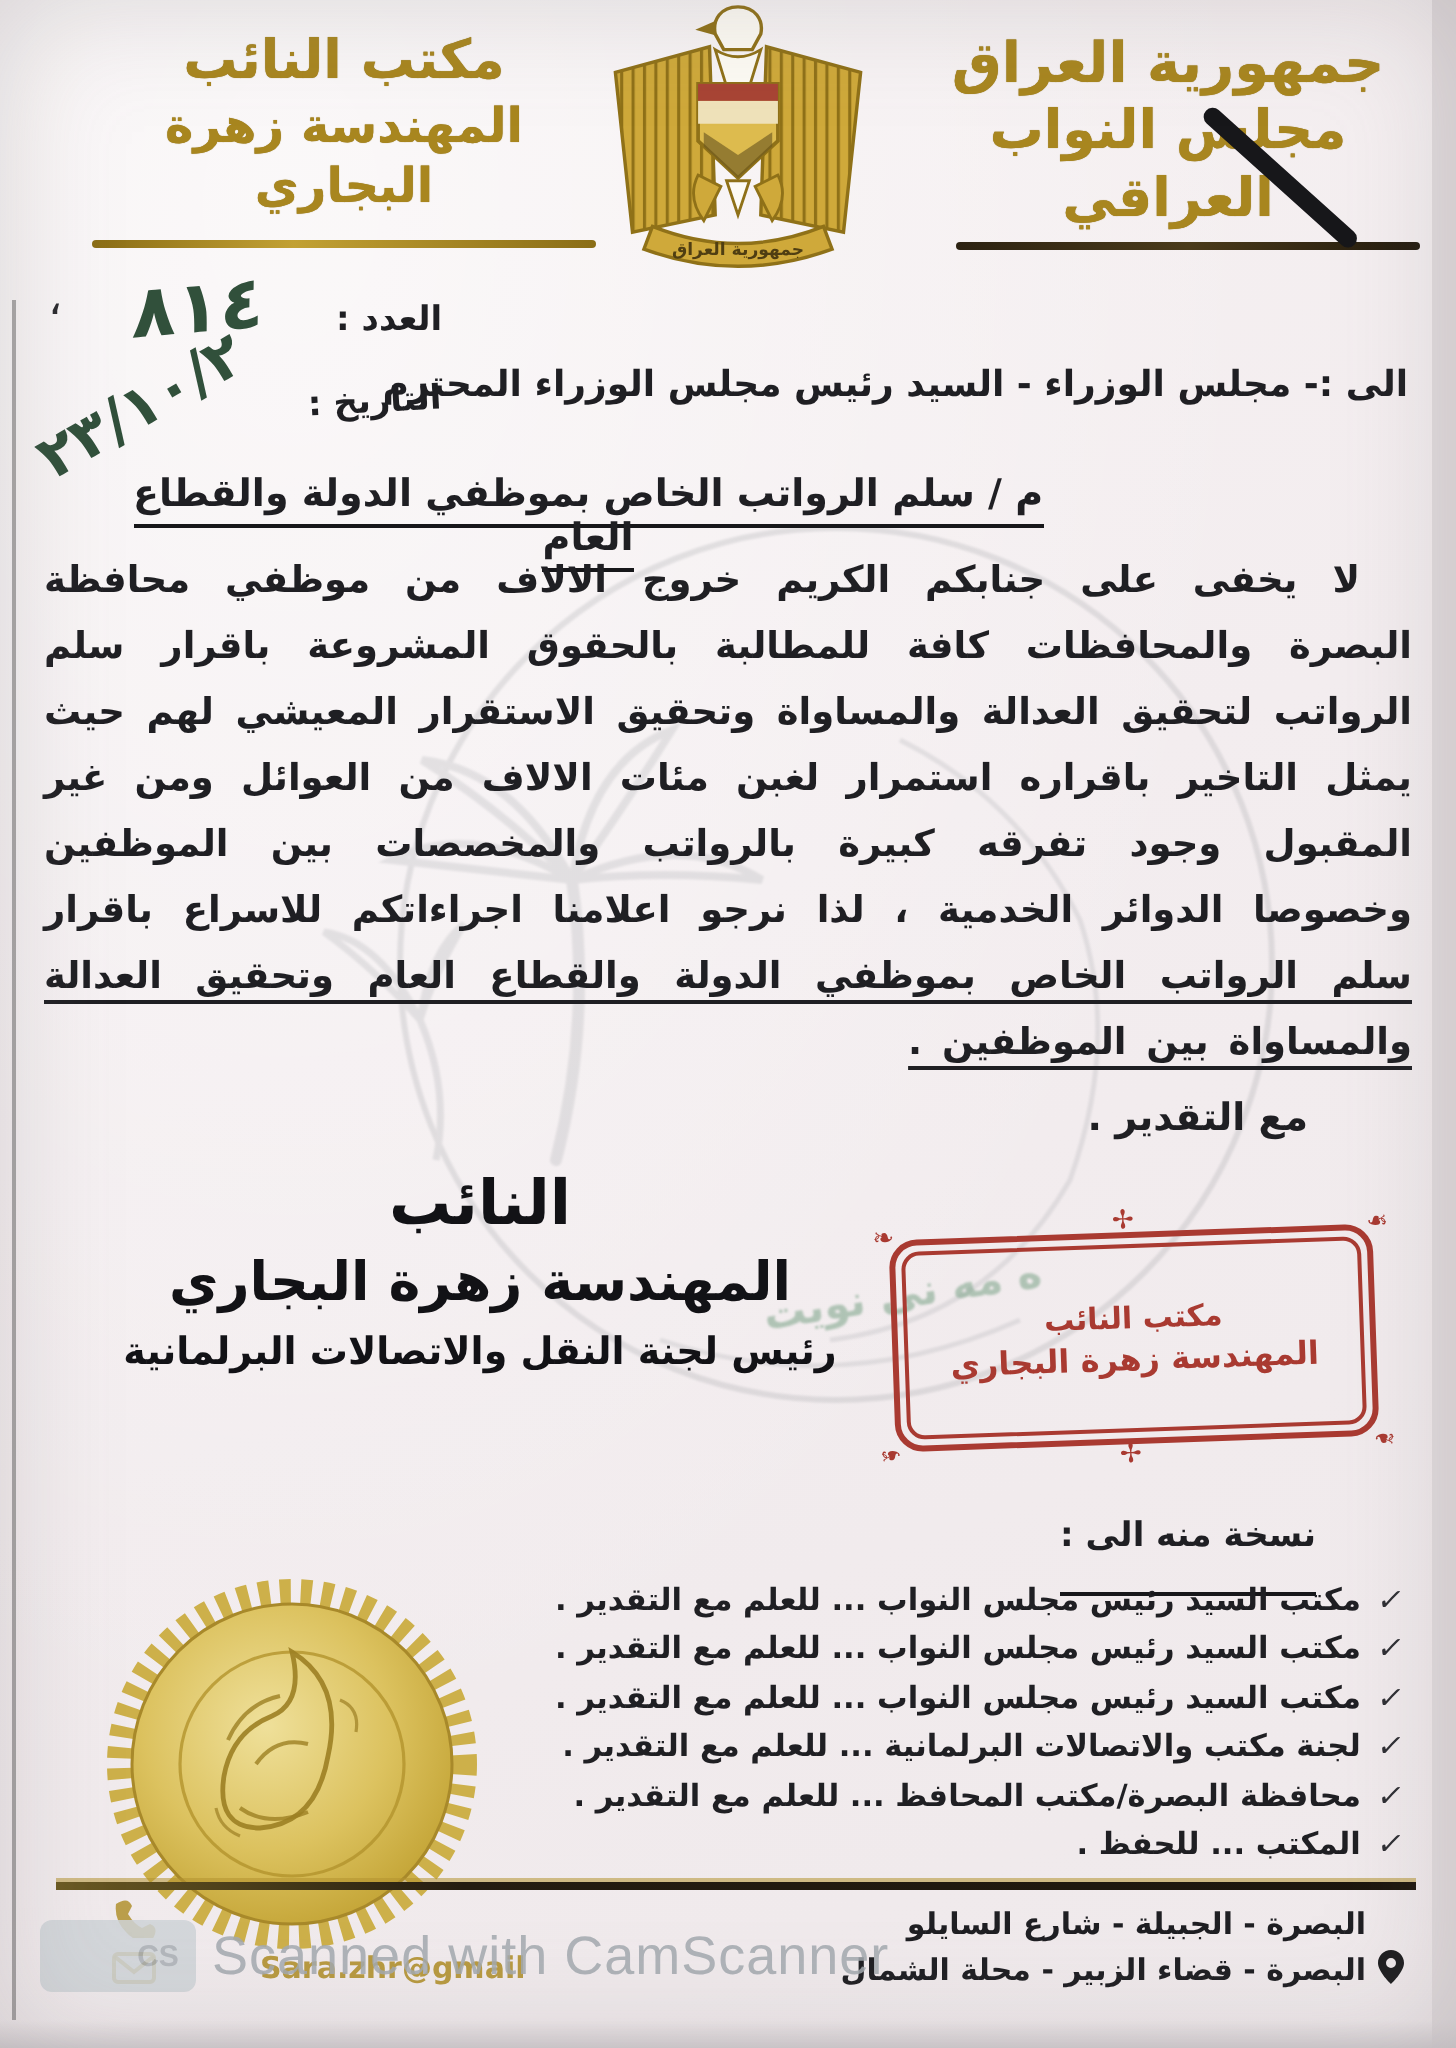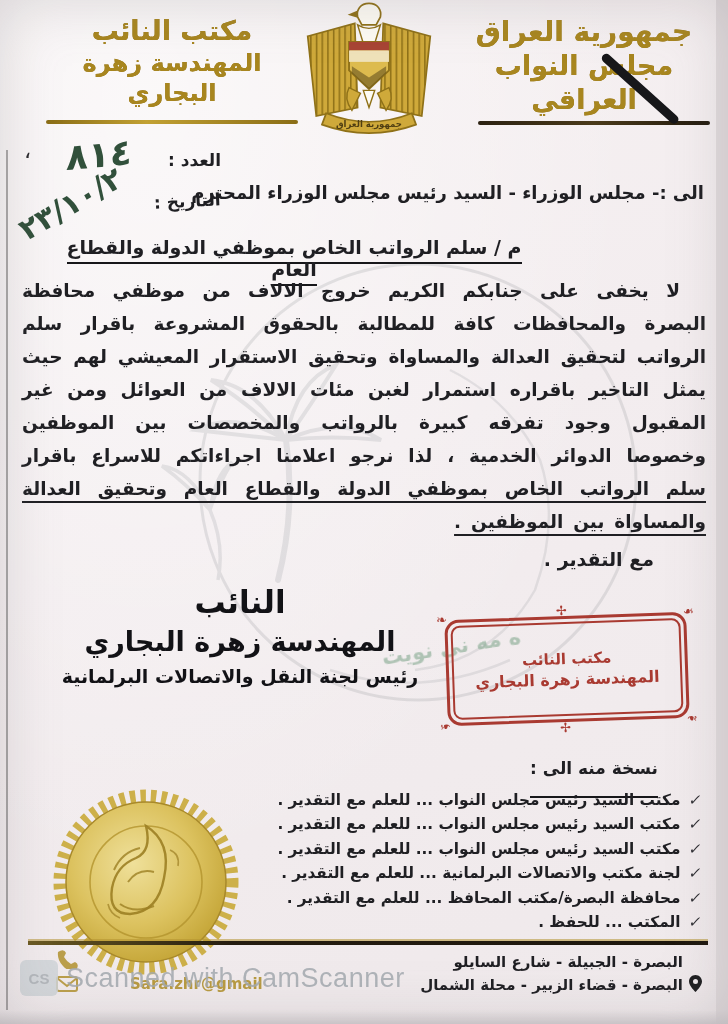--- a/index.html
+++ b/index.html
@@ -70,21 +70,21 @@
   .gold-ic{position:absolute;left:56px;}
   
   #gold-seal{left:50px;top:786px;width:192px;height:192px;}
   
   #palm-watermark{left:150px;top:250px;width:520px;height:490px;opacity:.16;filter:blur(.6px);}
   #bleedthrough{left:292px;top:642px;width:230px;font-size:21px;color:#79a286;opacity:.55;
     transform:rotate(-9deg);filter:blur(.6px);direction:rtl;font-weight:bold;letter-spacing:3px;}
   #cam-watermark{left:20px;top:960px;display:flex;align-items:center;gap:8px;z-index:9;}
   #cs-box{width:38px;height:36px;background:#cfd4d8;opacity:.85;border-radius:6px;
     display:flex;align-items:center;justify-content:center;color:#a9afb4;font-weight:bold;font-size:15px;
-    font-family:"Liberation Sans",sans-serif;}
+    font-family:"Liberation Sans",sans-serif;padding-left:40px;}
   #cam-text{font-family:"Liberation Sans",sans-serif;font-size:27px;color:#a4aab0;opacity:.85;letter-spacing:.5px;}
   
   #edge-left{left:6px;top:150px;width:2px;height:860px;background:#4a4a4a;opacity:.45;}
   #edge-right{right:0;top:0;width:12px;height:1024px;background:#e2dcde;}
   #edge-bottom{left:0;bottom:0;width:728px;height:14px;background:linear-gradient(180deg,rgba(205,200,203,0),#d5d0d3);}
   #vignette{inset:0;box-shadow:inset 0 0 60px rgba(120,110,115,.25);pointer-events:none;z-index:10;}
 </style>
 </head>
 <body>
 

